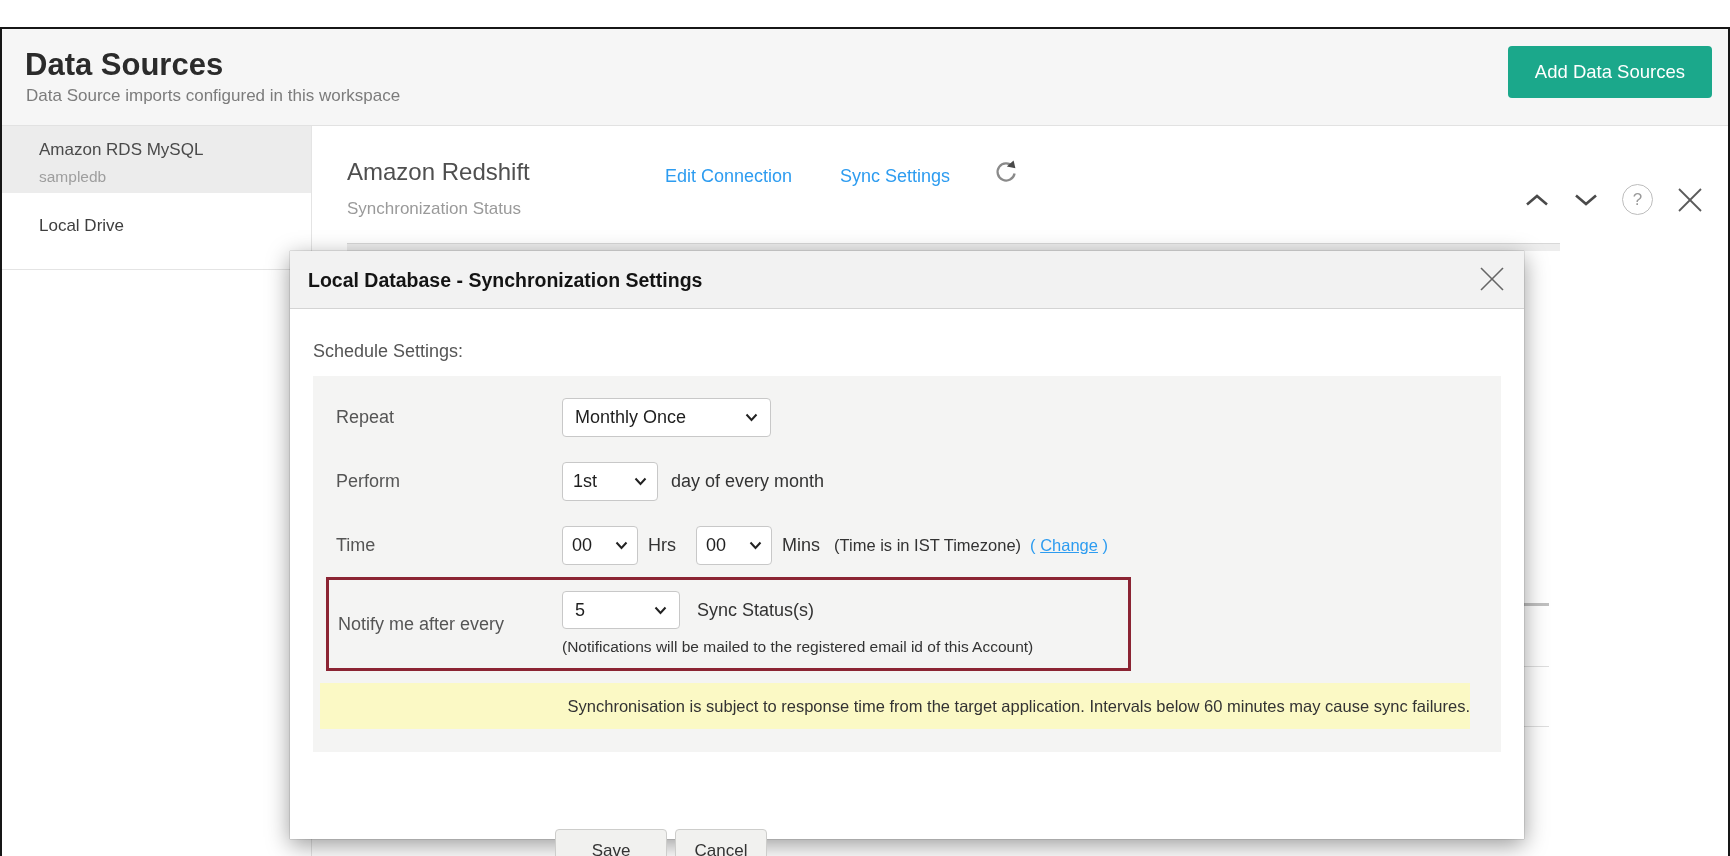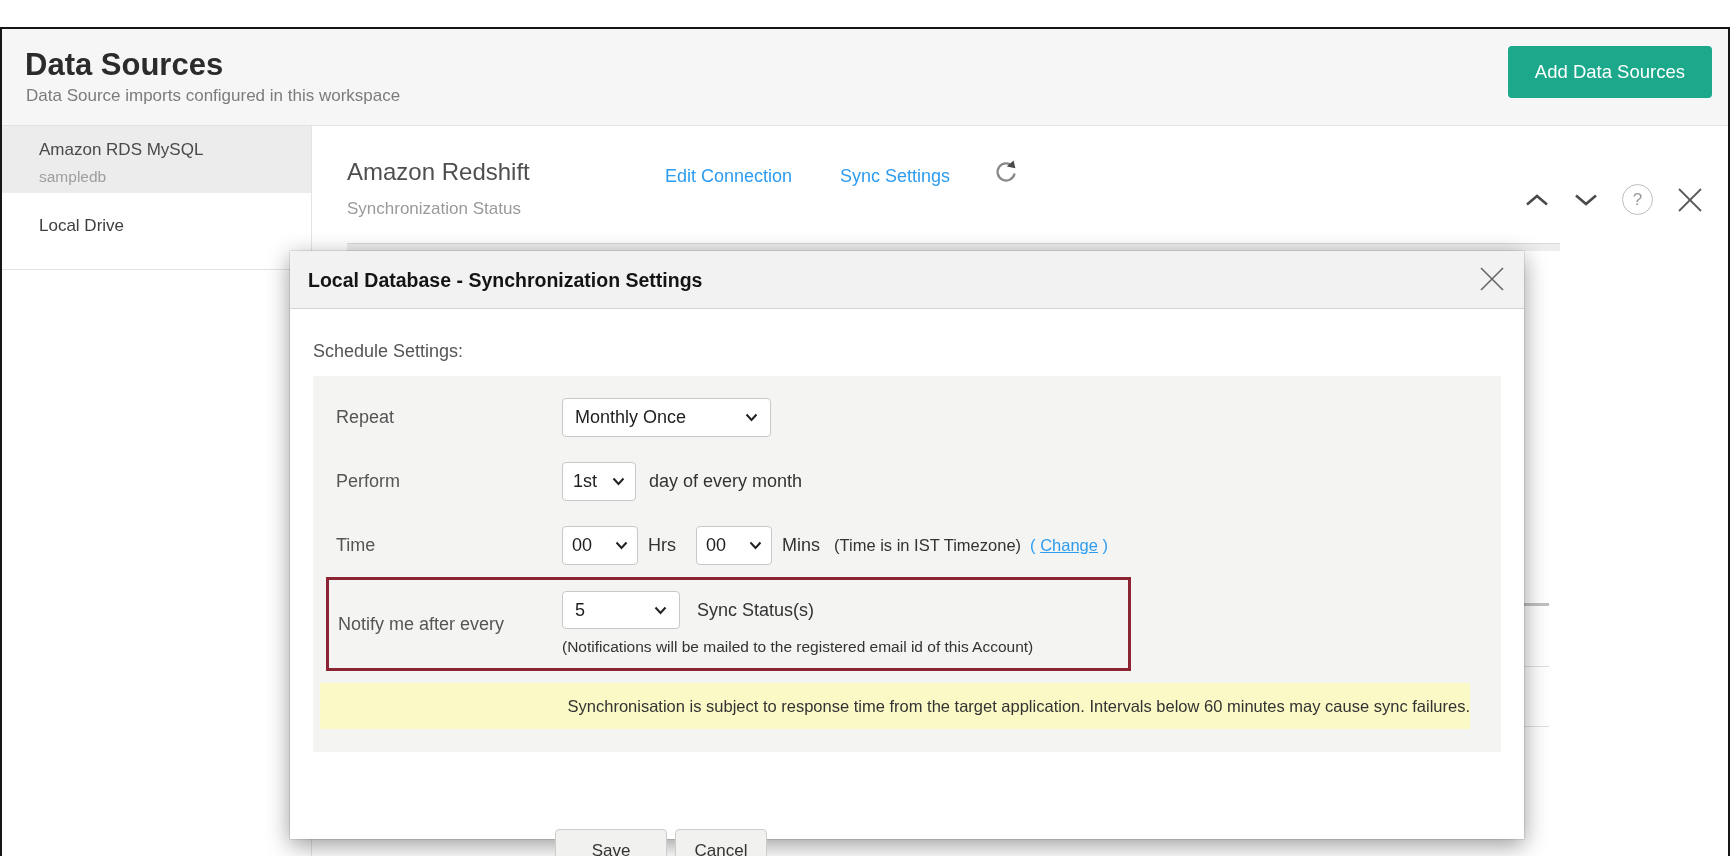--- a/index.html
+++ b/index.html
@@ -45,21 +45,21 @@
   .modal-body { position:relative; height:530px; }
   .section-label { position:absolute; left:23px; top:32px; font-size:18px; color:#555; }
   .panel { position:absolute; left:23px; top:67px; width:1188px; height:376px; background:#f4f4f3; }
   .p-row { position:absolute; left:0; padding-left:23px; display:flex; align-items:center; }
   .row-repeat { top:22px; height:39px; }
   .row-perform { top:86px; height:39px; }
   .row-time { top:150px; height:39px; }
   .row-label { width:226px; font-size:18px; color:#555; }
   .sel { background:#fff; border:1px solid #c8c8c8; border-radius:4px; height:39px; display:flex; align-items:center; justify-content:space-between; padding:0 12px; font-size:18px; color:#1e1e1e; cursor:pointer; }
   .sel-repeat { width:209px; }
-  .sel-perform { width:74px; padding:16px 10px; }
+  .sel-perform { width:96px; padding:16px 10px; }
   .sel-time { width:76px; padding:12px 9px; }
   .sel-notify { width:118px; height:38px; }
   .chev { margin-left:8px; flex-shrink:0; }
   .after-text { margin-left:13px; font-size:18px; color:#333; }
   .unit { margin-left:10px; font-size:18px; color:#333; }
   .gap-left { margin-left:20px; }
   .tz-note { margin-left:14px; font-size:16.5px; color:#333; }
   .change-link { margin-left:9px; font-size:16.5px; color:#2d9cf0; cursor:pointer; white-space:pre; }
   .change-link .ul { text-decoration:underline; }
   .notify-box { position:absolute; left:13px; top:201px; width:805px; height:94px; border:3px solid #8b2433; display:flex; background:transparent; }

